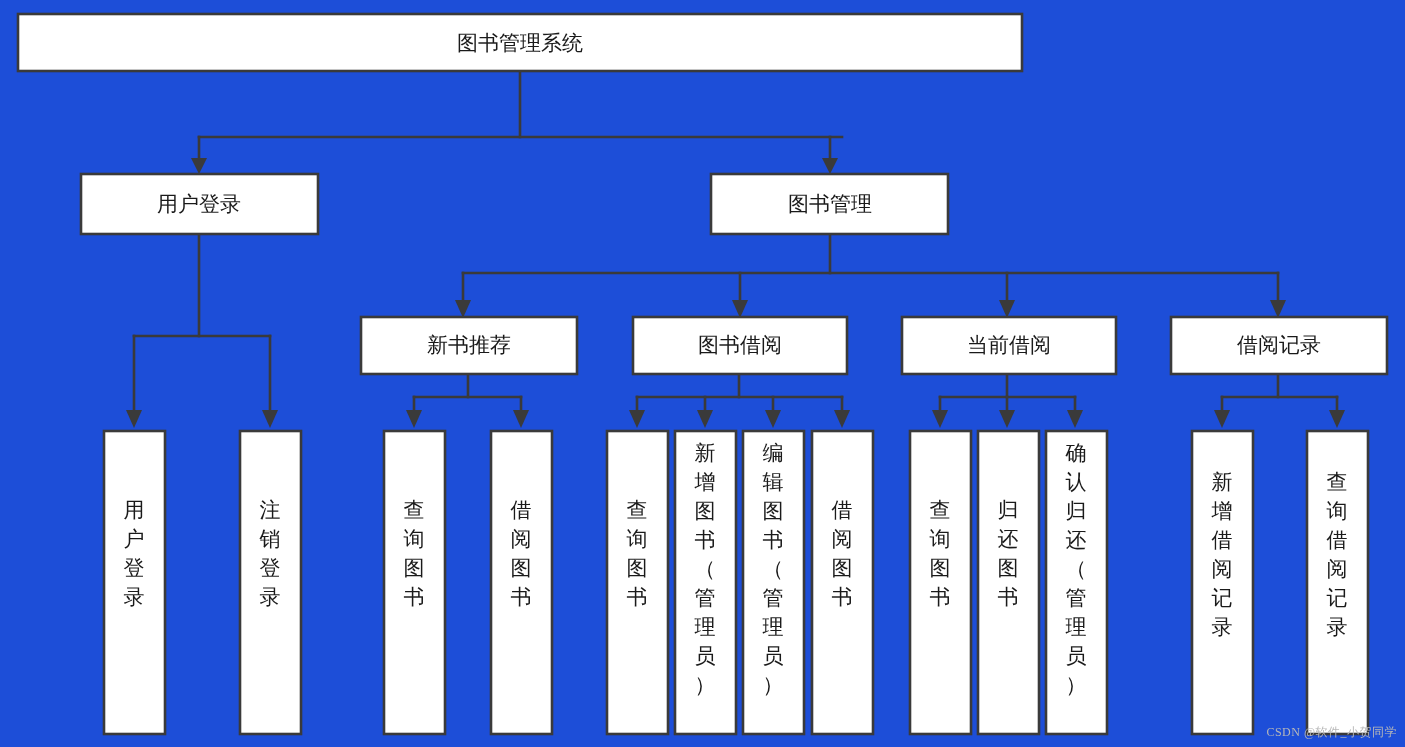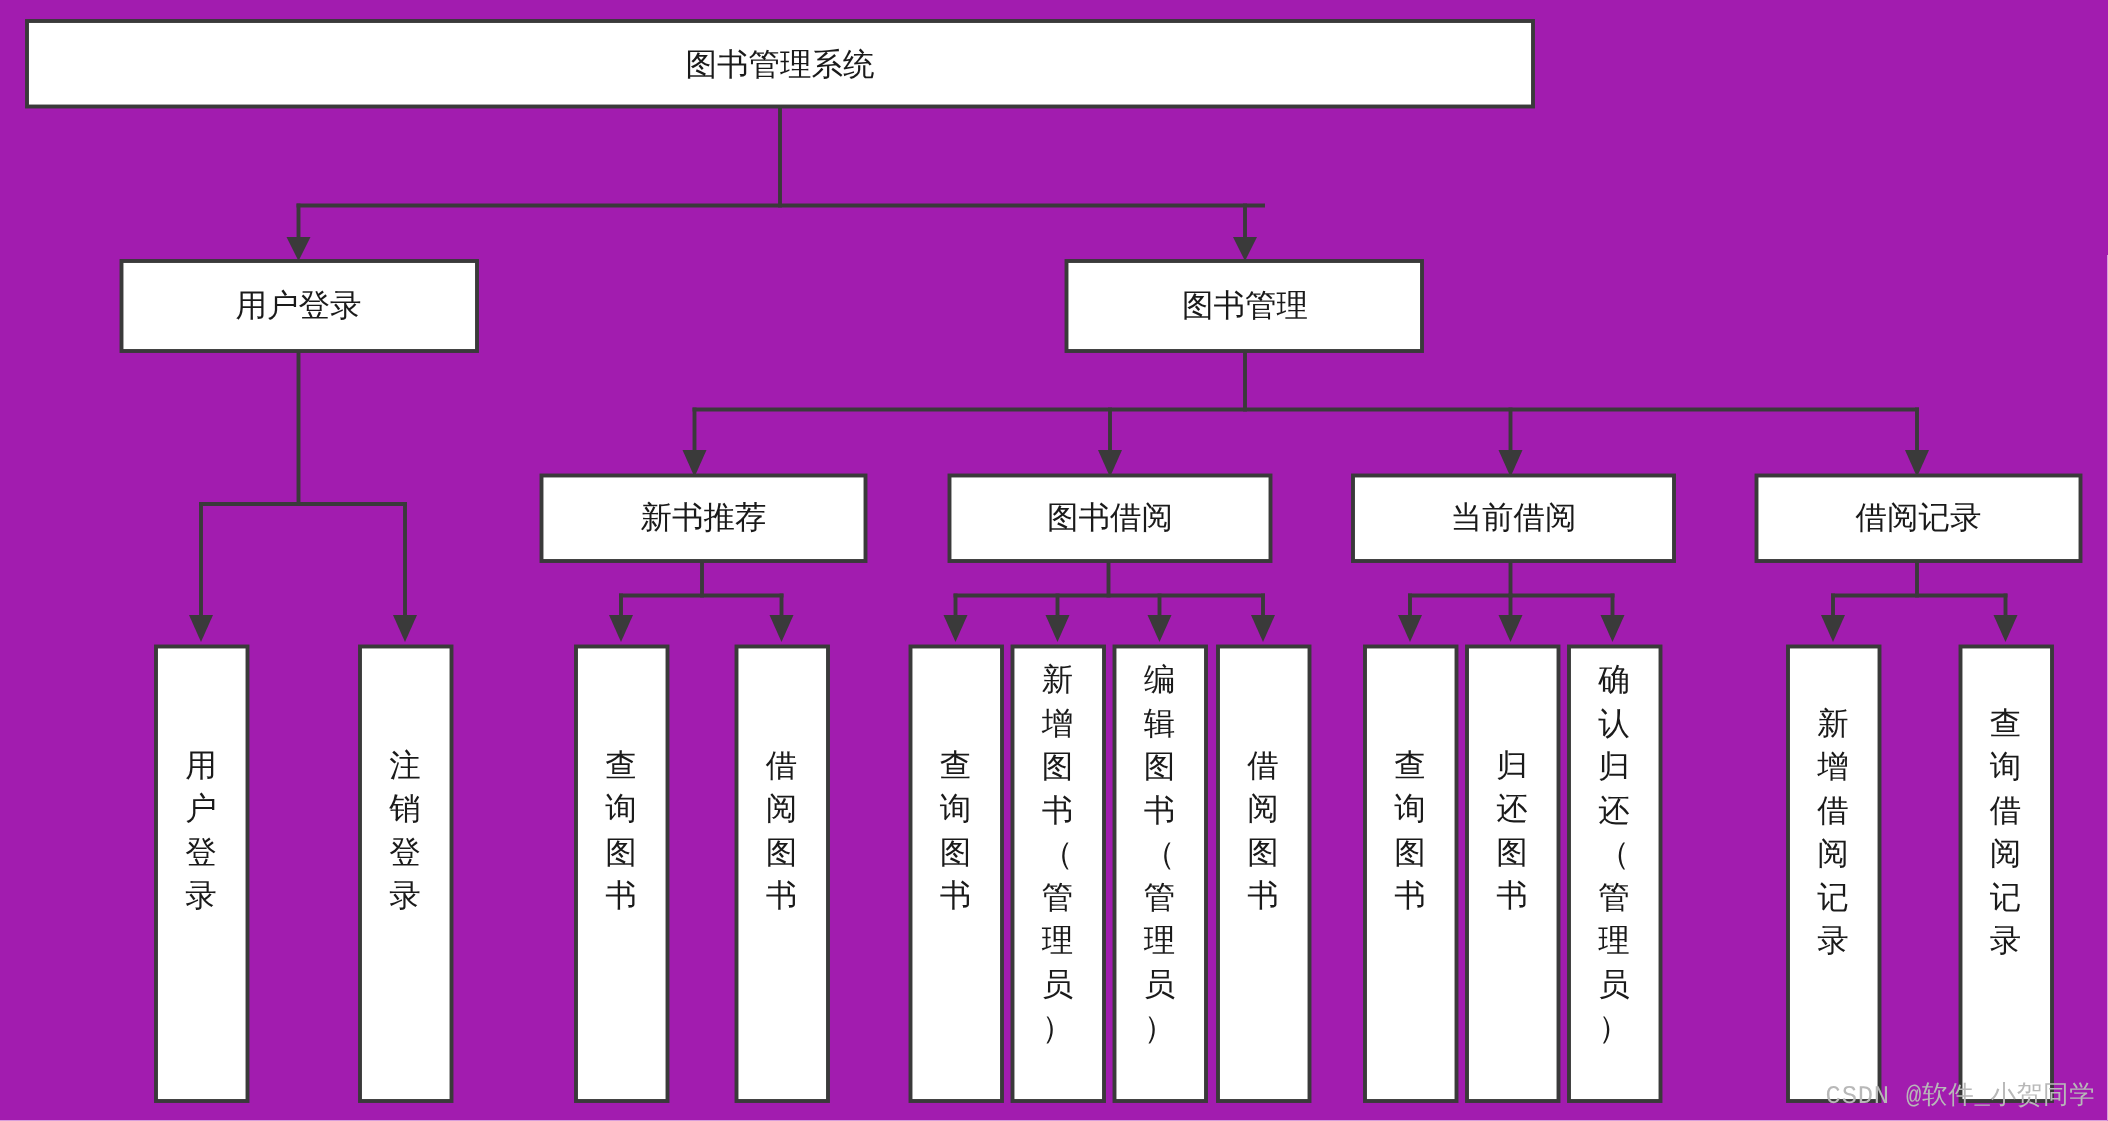--- a/index.html
+++ b/index.html
@@ -7,21 +7,21 @@
     padding: 0;
     background: #ffffff;
   }
   body {
     font-family: "DejaVu Sans", "Liberation Sans", sans-serif;
   }
   #diagram-root {
     position: relative;
     width: 1405px;
     height: 747px;
-    background: #a21caf;
+    background: #1d4ed8;
     overflow: hidden;
   }
   svg.diagram-svg {
     position: absolute;
     left: 0;
     top: 0;
     width: 1405px;
     height: 747px;
   }
   .node-box {
@@ -49,22 +49,22 @@
   .node-label-v {
     font-family: "DejaVu Sans", "Liberation Sans", sans-serif;
     font-size: 21px;
     fill: #1a1a1a;
     text-anchor: middle;
   }
   .watermark {
     position: absolute;
     right: 8px;
     bottom: 6px;
-    font-family: Liberation Mono, monospace;
-    font-size: 17px;
+    font-family: Liberation Serif, serif;
+    font-size: 12px;
     color: #b8b8b8;
     white-space: nowrap;
     pointer-events: none;
     letter-spacing: 0.5px;
   }
 </style>
 </head>
 <body>
 
 <div id="diagram-root">

